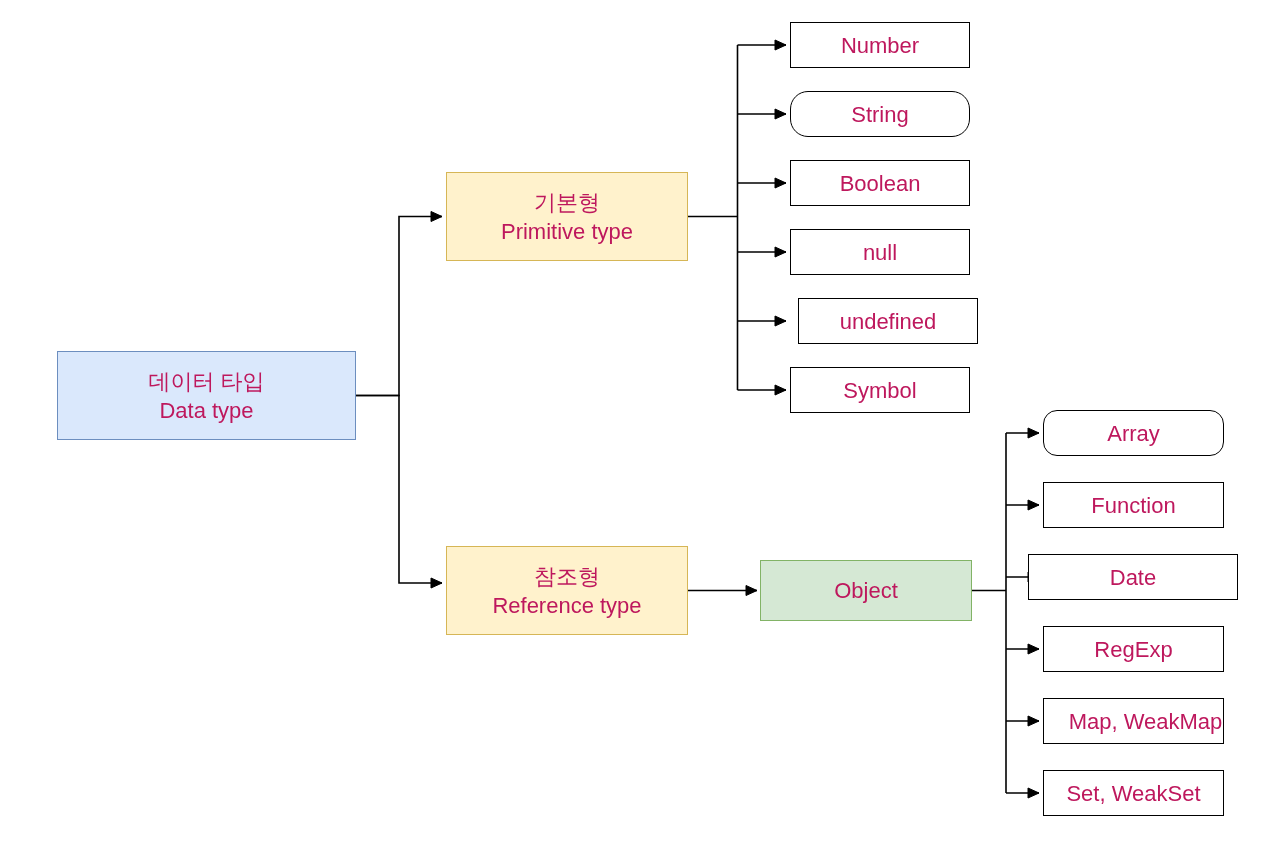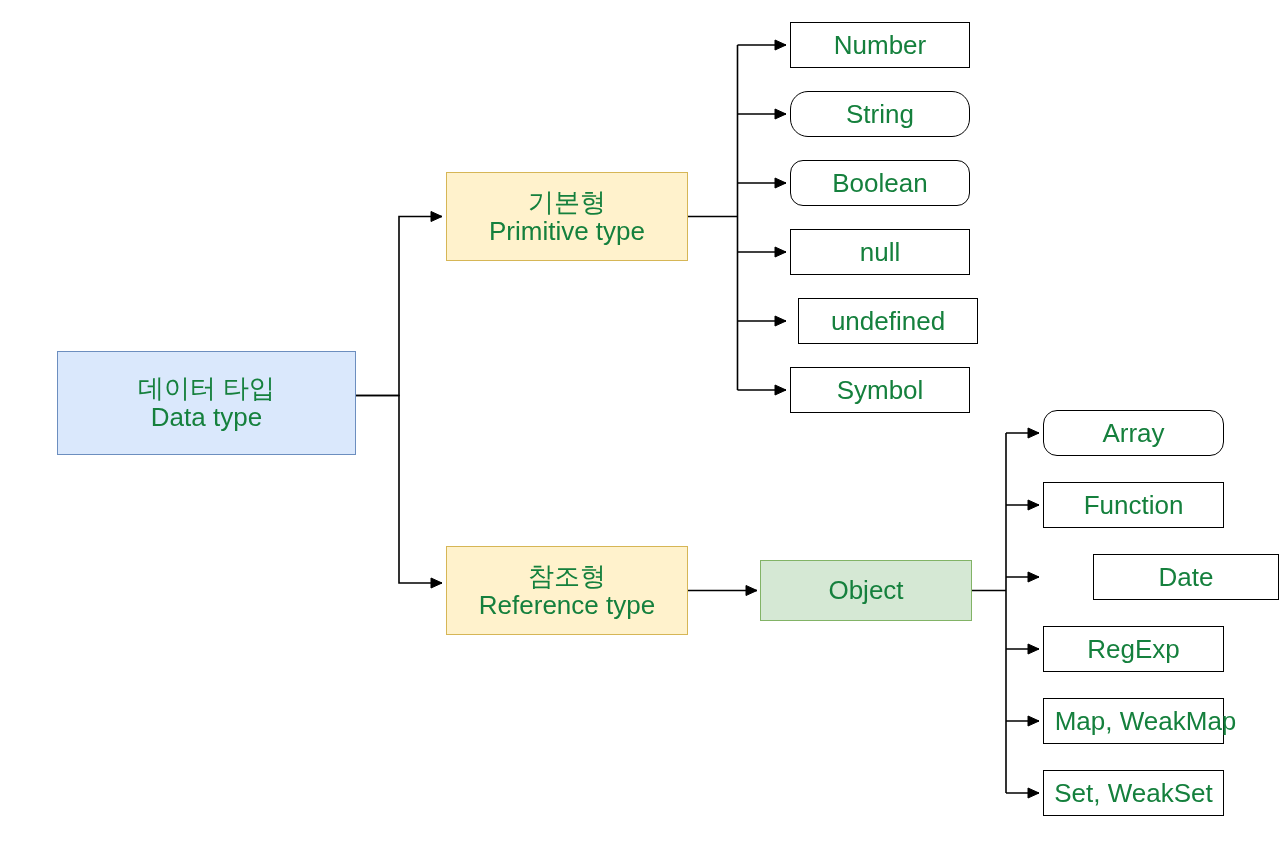--- a/index.html
+++ b/index.html
@@ -22,23 +22,23 @@
   }
   .node {
     position: absolute;
     box-sizing: border-box;
     border: 1.5px solid #000;
     display: flex;
     flex-direction: column;
     align-items: center;
     justify-content: center;
     text-align: center;
-    font-size: 26px;
+    font-size: 22px;
     line-height: 29px;
-    color: #15803d;
+    color: #be185d;
     white-space: nowrap;
   }
   .root-node   { background: #dae8fc; border-color: #6c8ebf; }
   .branch-node { background: #fff2cc; border-color: #d6b656; text-align: center; }
   .object-node { background: #d5e8d4; border-color: #82b366; }
   .leaf-node   { background: #ffffff; border-color: #000000; }
 </style>
 </head>
 <body>
 
@@ -70,46 +70,46 @@
       <path d="M1006,433 V793"></path>
       <path d="M1006,433 H1039" marker-end="url(#arrow)"></path>
       <path d="M1006,505 H1039" marker-end="url(#arrow)"></path>
       <path d="M1006,577 H1039" marker-end="url(#arrow)"></path>
       <path d="M1006,649 H1039" marker-end="url(#arrow)"></path>
       <path d="M1006,721 H1039" marker-end="url(#arrow)"></path>
       <path d="M1006,793 H1039" marker-end="url(#arrow)"></path>
     </g>
   </svg>
 
-  <div class="node root-node" style="left:57px; top:351px; width:299px; height:104px;justify-content:center;">
+  <div class="node root-node" style="left:57px; top:351px; width:299px; height:89px;justify-content:center;">
     <div>데이터 타입</div>
     <div>Data type</div>
   </div>
 
   <div class="node branch-node" style="left:446px; top:172px; width:242px; height:89px;">
     <div>기본형</div>
     <div>Primitive type</div>
   </div>
 
   <div class="node branch-node" style="left:446px; top:546px; width:242px; height:89px;">
     <div>참조형</div>
     <div>Reference type</div>
   </div>
 
   <div class="node object-node" style="left:760px; top:560px; width:212px; height:61px;">
     <div>Object</div>
   </div>
 
   <div class="node leaf-node" style="left:790px; top:22px;  width:180px; height:46px;">Number</div>
   <div class="node leaf-node" style="left:790px; top:91px;  width:180px; height:46px;border-radius:18px;">String</div>
-  <div class="node leaf-node" style="left:790px; top:160px; width:180px; height:46px;border-radius:13px;">Boolean</div>
+  <div class="node leaf-node" style="left:790px; top:160px; width:180px; height:46px;">Boolean</div>
   <div class="node leaf-node" style="left:790px; top:229px; width:180px; height:46px;">null</div>
   <div class="node leaf-node" style="left:790px; top:298px; width:180px; height:46px;margin-left:8px;">undefined</div>
   <div class="node leaf-node" style="left:790px; top:367px; width:180px; height:46px;">Symbol</div>
 
   <div class="node leaf-node" style="left:1043px; top:410px; width:181px; height:46px;border-radius:14px;">Array</div>
   <div class="node leaf-node" style="left:1043px; top:482px; width:181px; height:46px;">Function</div>
-  <div class="node leaf-node" style="left:1093px; top:554px; width:186px; height:46px;">Date</div>
+  <div class="node leaf-node" style="left:1028px; top:554px; width:210px; height:46px;">Date</div>
   <div class="node leaf-node" style="left:1043px; top:626px; width:181px; height:46px;">RegExp</div>
   <div class="node leaf-node" style="left:1043px; top:698px; width:181px; height:46px;padding-left:24px;">Map, WeakMap</div>
   <div class="node leaf-node" style="left:1043px; top:770px; width:181px; height:46px;">Set, WeakSet</div>
 
 </div>
 
 </body></html>

